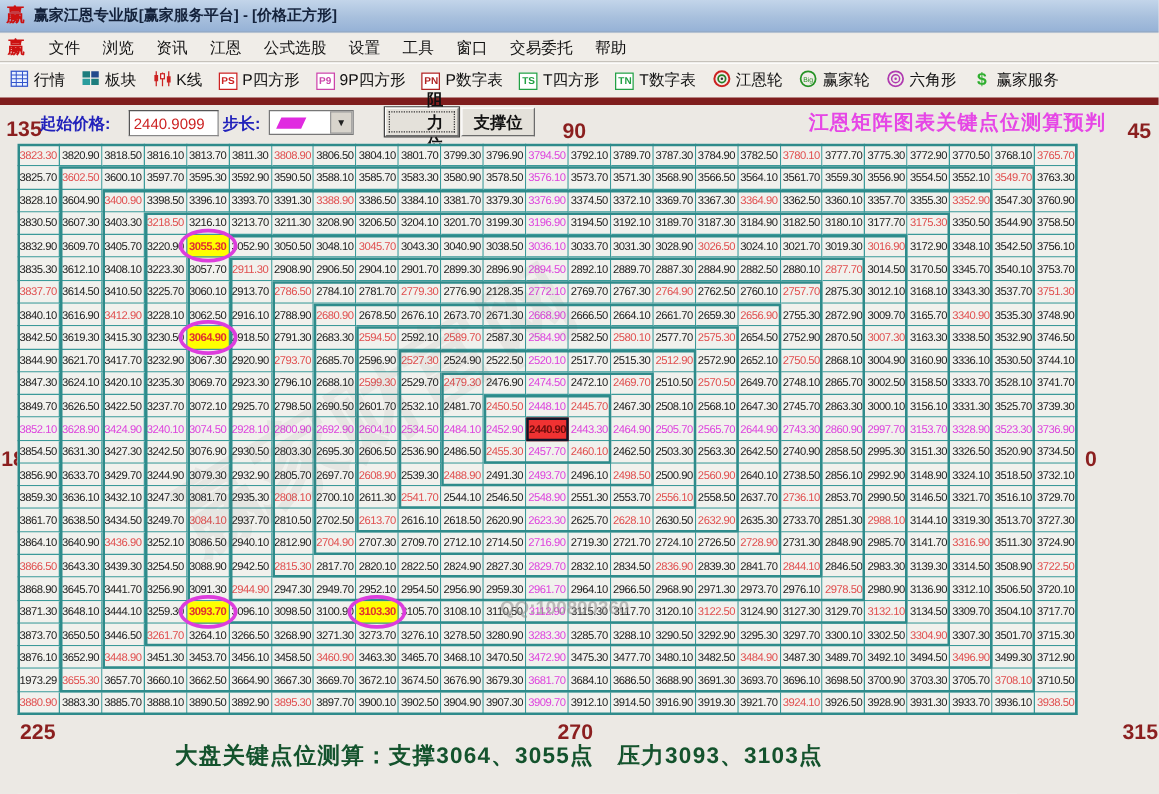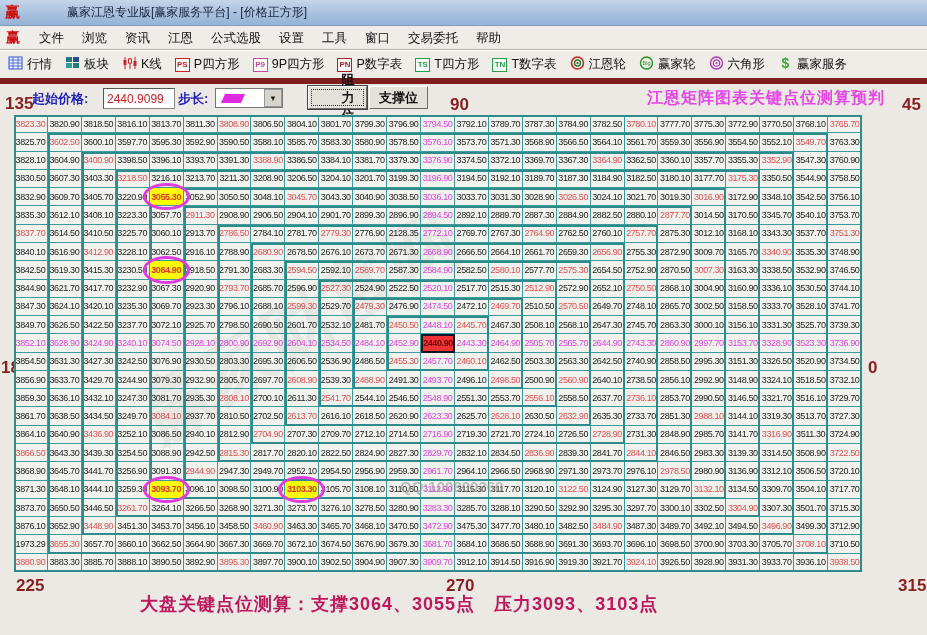--- a/index.html
+++ b/index.html
@@ -2,21 +2,21 @@
 <html><head>
 <meta charset="utf-8">
 <style>
   html,body{margin:0;padding:0;}
   body{width:927px;height:635px;position:relative;overflow:hidden;background:#ece9e4;
        font-family:"Liberation Sans","DejaVu Sans",sans-serif;-webkit-font-smoothing:antialiased;}
   .titlebar{position:absolute;left:0;top:0;width:927px;height:26px;
     background:linear-gradient(180deg,#c3d5ea 0%,#a8c0dd 55%,#96b2d6 100%);
     border-bottom:1px solid #7f9cc0;display:flex;align-items:center;padding-left:5px;box-sizing:border-box;}
   .titlebar .logo{color:#cc1111;font-weight:bold;font-size:15px;margin-right:7px;}
-  .titlebar .ttext{font-size:12px;font-weight:normal;color:#15233c;margin-left:40px;}
+  .titlebar .ttext{font-size:12px;font-weight:bold;color:#15233c;}
   .menubar{position:absolute;left:0;top:27px;width:927px;height:23px;background:#f0ede8;
     border-bottom:1px solid #b8b4ac;display:flex;align-items:center;padding-left:6px;box-sizing:border-box;}
   .menubar .logo{color:#cc1111;font-weight:bold;font-size:14px;margin-right:10px;}
   .menuitem{font-size:12.5px;color:#111;padding:2px 9px;cursor:default;}
   .toolbar{position:absolute;left:0;top:50px;width:927px;height:34px;background:#f0ede8;
     border-top:1px solid #fff;border-bottom:6px solid #7f1d1d;display:flex;align-items:center;
     padding-left:8px;box-sizing:border-box;gap:13px;}
   .toolitem{display:flex;align-items:center;gap:4px;font-size:12.5px;color:#111;cursor:default;}
   .badgebox{display:inline-flex;align-items:center;justify-content:center;width:15px;height:14px;
     background:#fff;border-width:1px;border-style:solid;font-size:8px;font-weight:bold;box-sizing:border-box;}
@@ -44,21 +44,21 @@
     justify-content:center;font-size:9px;color:#222;white-space:nowrap;overflow:visible;position:relative;
     letter-spacing:-0.4px;box-sizing:border-box;background:#f1f1ed;}
   .cell.r{color:#e05050;}
   .cell.m{color:#dd44dd;}
   .cell.y{background:#ffff00;color:#e03030;font-weight:bold;z-index:4;}
   .cell.C{background:#f03232;color:#6e0c0c;font-weight:bold;border:2px solid #0f172a;z-index:4;}
   .ellipse{position:absolute;left:-7px;right:-7px;top:-5px;bottom:-5px;border:3px solid #dd3ddd;
     border-radius:50%;pointer-events:none;z-index:6;}
   .ring{position:absolute;border:2px solid #2e8b8b;box-sizing:border-box;pointer-events:none;z-index:2;}
   .statusbar{position:absolute;left:0;top:572px;width:927px;height:63px;background:#ece9e4;}
-  .statustext{position:absolute;left:140px;top:20px;font-size:18px;font-weight:bold;color:#be185d;letter-spacing:1px;}
+  .statustext{position:absolute;left:140px;top:20px;font-size:18px;font-weight:bold;color:#14532d;letter-spacing:1px;}
   .wm-qq{position:absolute;left:400px;top:478px;font-size:15px;font-weight:bold;color:rgba(140,140,140,0.55);z-index:7;}
   .wm-diag{position:absolute;left:120px;top:280px;font-size:72px;font-weight:bold;color:rgba(90,90,90,0.07);
     transform:rotate(-32deg);z-index:7;white-space:nowrap;pointer-events:none;}
 </style>
 </head>
 <body>
 
 <div class="titlebar">
   <span class="logo">赢</span>
   <span class="ttext">赢家江恩专业版[赢家服务平台] - [价格正方形]</span>

